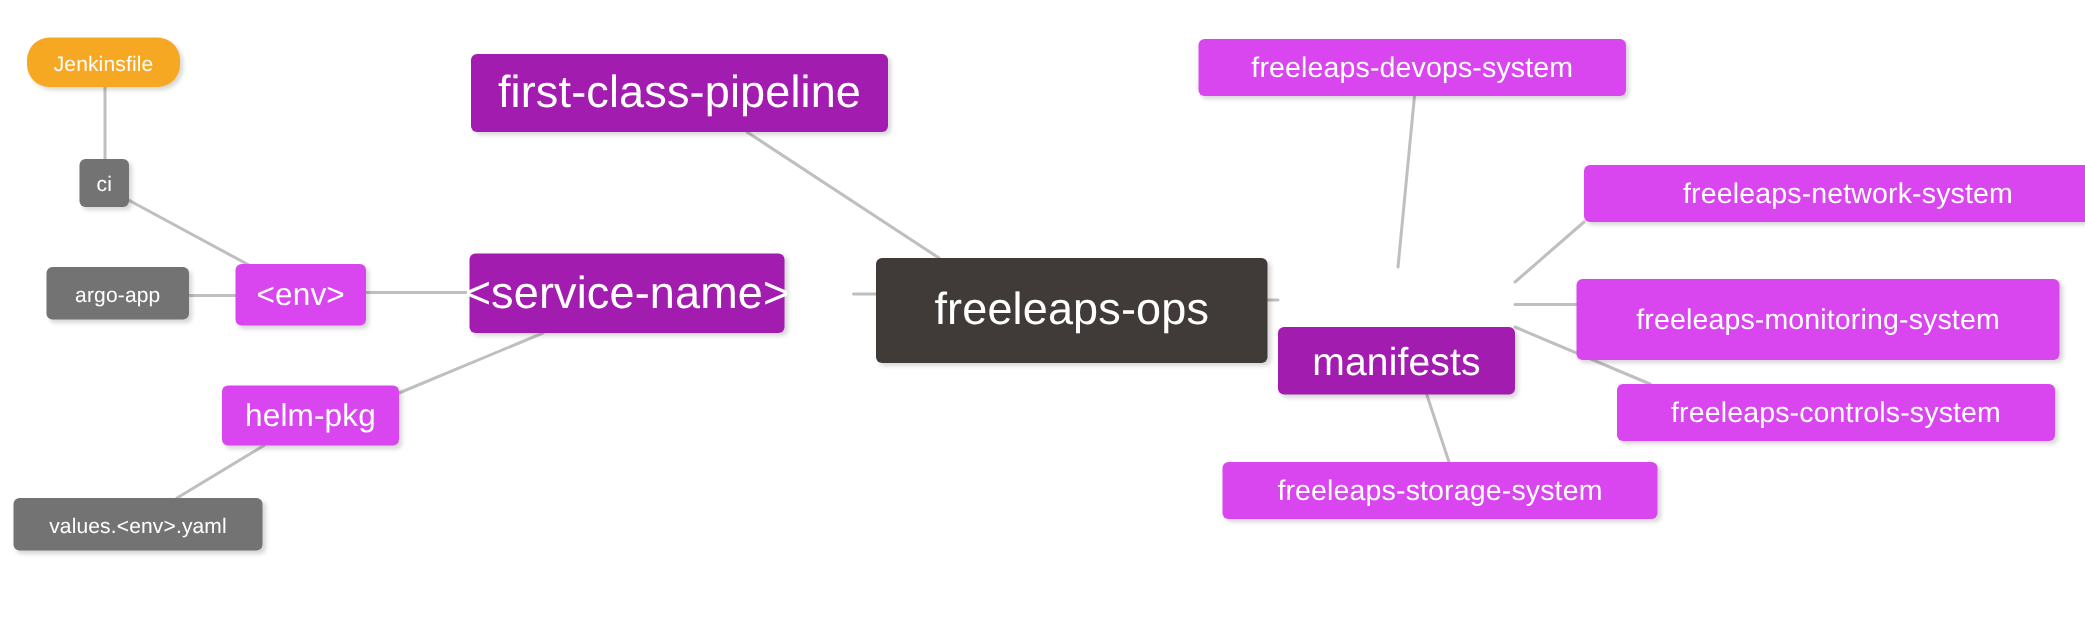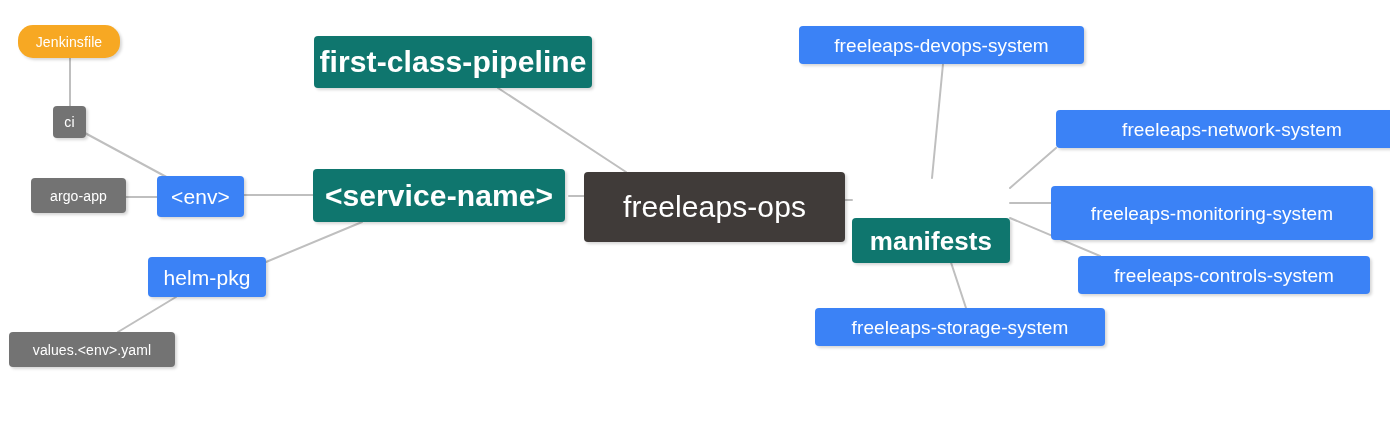--- a/index.html
+++ b/index.html
@@ -46,22 +46,22 @@
     border-radius: 4px;
     white-space: nowrap;
     line-height: 1;
     box-shadow: 2px 2px 3px rgba(0,0,0,0.16);
     text-align: center;
     letter-spacing: 0.1px;
     user-select: none;
   }
   .node.orange   { background: #f7a823; border-radius: 15px; }
   .node.redorange{ background: #737373; }
-  .node.green    { background: #3b82f6; }
-  .node.blue     { background: #0f766e; font-weight: bold; }
+  .node.green    { background: #d946ef; }
+  .node.blue     { background: #a21caf; }
   .node.dark     { background: #403b39; }
 
   .node.size-xs { font-size: 14px; }
   .node.size-sm { font-size: 14px; }
   .node.size-md { font-size: 19px; }
   .node.size-lg { font-size: 21px; }
   .node.size-xl { font-size: 26px; margin-top: 40px; }
   .node.size-xxl{ font-size: 30px; }
 </style>
 </head>
@@ -90,21 +90,21 @@
       </div>
       <div class="node redorange size-xs" style="left: 53px; top: 106px; width: 33px; height: 32px;">
         <span>ci</span>
       </div>
       <div class="node redorange size-sm" style="left: 31px; top: 178px; width: 95px; height: 35px;">
         <span>argo-app</span>
       </div>
       <div class="node green size-lg" style="left: 157px; top: 176px; width: 87px; height: 41px;">
         <span>&lt;env&gt;</span>
       </div>
-      <div class="node blue size-xxl" style="left: 313px; top: 169px; width: 252px; height: 53px;">
+      <div class="node blue size-xxl" style="left: 313px; top: 169px; width: 210px; height: 53px;">
         <span>&lt;service-name&gt;</span>
       </div>
       <div class="node blue size-xxl" style="left: 314px; top: 36px; width: 278px; height: 52px;">
         <span>first-class-pipeline</span>
       </div>
       <div class="node green size-lg" style="left: 148px; top: 257px; width: 118px; height: 40px;">
         <span>helm-pkg</span>
       </div>
       <div class="node redorange size-sm" style="left: 9px; top: 332px; width: 166px; height: 35px; text-align: center;">
         <span>values.&lt;env&gt;.yaml</span>

